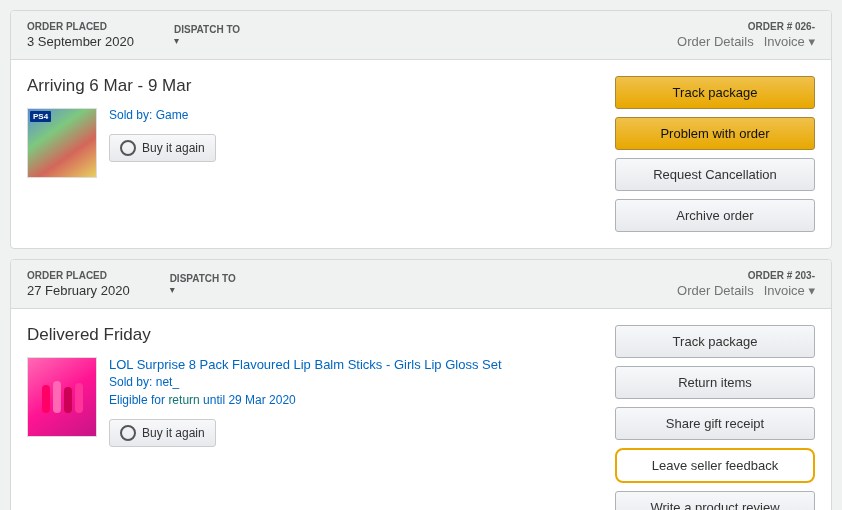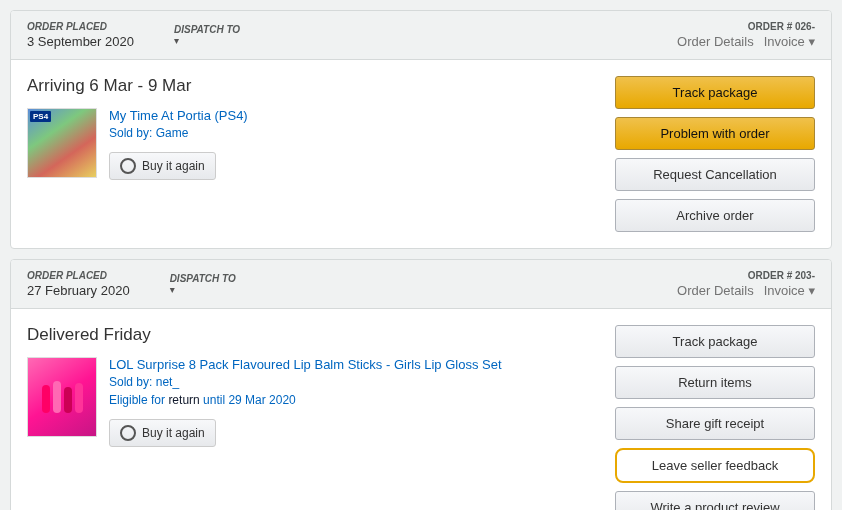--- a/index.html
+++ b/index.html
@@ -31,21 +31,20 @@
     .order-header-group {
       display: flex;
       flex-direction: column;
     }
 
     .order-header-label {
       font-size: 10px;
       color: #565959;
       text-transform: uppercase;
       font-weight: bold;
-      font-style: italic;
     }
 
     .order-header-value {
       font-size: 13px;
       color: #333;
       margin-top: 2px;
     }
 
     .order-header-right {
       margin-left: auto;
@@ -287,21 +286,20 @@
   <div class="order-body">
     <div class="order-info">
       <div class="arriving-title">Arriving 6 Mar - 9 Mar</div>
       <div class="product-row">
         <div class="product-image">
           <div class="ps4-cover">
             <span class="ps4-label">PS4</span>
           </div>
         </div>
         <div class="product-details">
-          <div class="product-title">My Time At Portia (PS4)</div>
           <div class="sold-by">
             <span>Sold by: </span><span>Game</span>
           </div>
           <button class="buy-again-btn">
             <span style="width:16px;height:16px;border:2px solid #555;border-radius:50%;display:inline-block;"></span>
             <span>Buy it again</span>
           </button>
         </div>
       </div>
     </div>
@@ -349,21 +347,21 @@
               <div class="lol-stick" style="background:#ff3399;height:30px;"></div>
             </div>
           </div>
         </div>
         <div class="product-details">
           <div class="product-title">LOL Surprise 8 Pack Flavoured Lip Balm Sticks - Girls Lip Gloss Set</div>
           <div class="sold-by">
             <span>Sold by: </span><span>net_</span>
           </div>
           <div class="eligible-return">
-            <span>Eligible for </span><span style="color:#0f172a;cursor:pointer;">return</span><span> until 29 Mar 2020</span>
+            <span>Eligible for </span><span style="color:#0f766e;cursor:pointer;">return</span><span> until 29 Mar 2020</span>
           </div>
           <button class="buy-again-btn">
             <span style="width:16px;height:16px;border:2px solid #555;border-radius:50%;display:inline-block;"></span>
             <span>Buy it again</span>
           </button>
         </div>
       </div>
     </div>
 
     <div class="order-actions">

